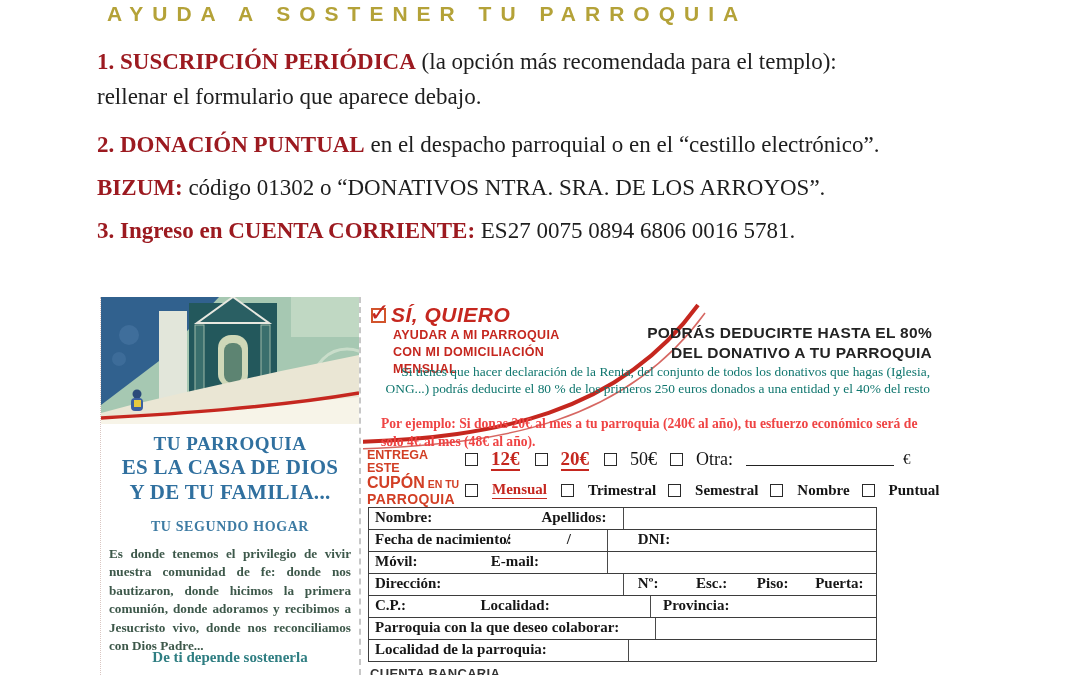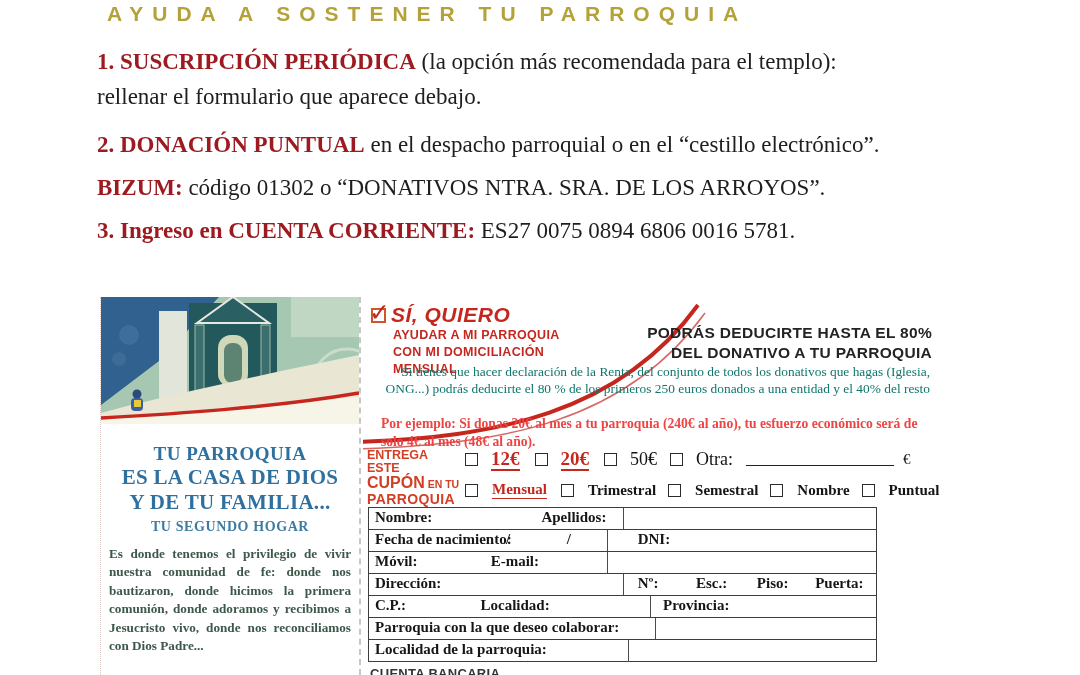--- a/index.html
+++ b/index.html
@@ -27,21 +27,21 @@
   
   .coupon {
     position:absolute; left:100px; top:297px; width:880px; height:378px;
     background:#ffffff; overflow:hidden;
   }
   .left-panel {
     position:absolute; left:0; top:0; width:258px; height:378px;
     border-left:1px dotted #d9c6c2;
   }
   .church-svg { position:absolute; left:0; top:0; }
-  .lp-heading { position:absolute; left:0; top:146px; width:258px; text-align:center; color:#30709f; font-weight:bold; }
+  .lp-heading { position:absolute; left:0; top:136px; width:258px; text-align:center; color:#30709f; font-weight:bold; }
   .lp-h-line1 { font-size:19px; display:block; letter-spacing:.5px; }
   .lp-h-line2 { font-size:21px; display:block; letter-spacing:.3px; }
   .lp-h-line3 { font-size:21px; display:block; letter-spacing:.3px; }
   .lp-sub { position:absolute; left:0; top:222px; width:258px; text-align:center; font-size:14px; font-weight:bold; color:#3d7ba3; letter-spacing:.6px; }
   .lp-body {
     position:absolute; left:8px; top:248px; width:242px;
     font-size:13.2px; font-weight:600; line-height:1.4; text-align:justify;
     color:#3d584a;
   }
   .lp-footer { position:absolute; left:0; top:352px; width:258px; text-align:center; font-size:15px; font-weight:600; color:#2f7e82; }
@@ -168,20 +168,21 @@
 
       <div class="lp-heading">
         <span class="lp-h-line1">TU PARROQUIA</span>
         <span class="lp-h-line2">ES LA CASA DE DIOS</span>
         <span class="lp-h-line3">Y DE TU FAMILIA...</span>
       </div>
       <div class="lp-sub">TU SEGUNDO HOGAR</div>
       <div class="lp-body">
         <span>Es donde tenemos el privilegio de vivir nuestra comunidad de fe:</span><span> donde nos bautizaron, donde hicimos la primera comunión, donde adoramos y recibimos a Jesucristo vivo, donde nos reconciliamos con Dios Padre...</span>
       </div>
+      <div class="lp-footer">De ti depende sostenerla</div>
     </div>
 
     <div class="cut-line"></div>
 
     <div class="right-panel">
       <svg class="swoosh-svg" width="617" height="160" viewBox="0 0 617 160">
         <path d="M-4,145 C130,140 255,118 335,8" stroke="#c5271f" stroke-width="4" fill="none"></path>
         <path d="M-4,152 C140,147 262,126 342,16" stroke="#c5271f" stroke-width="1.5" fill="none" opacity="0.7"></path>
       </svg>
 

